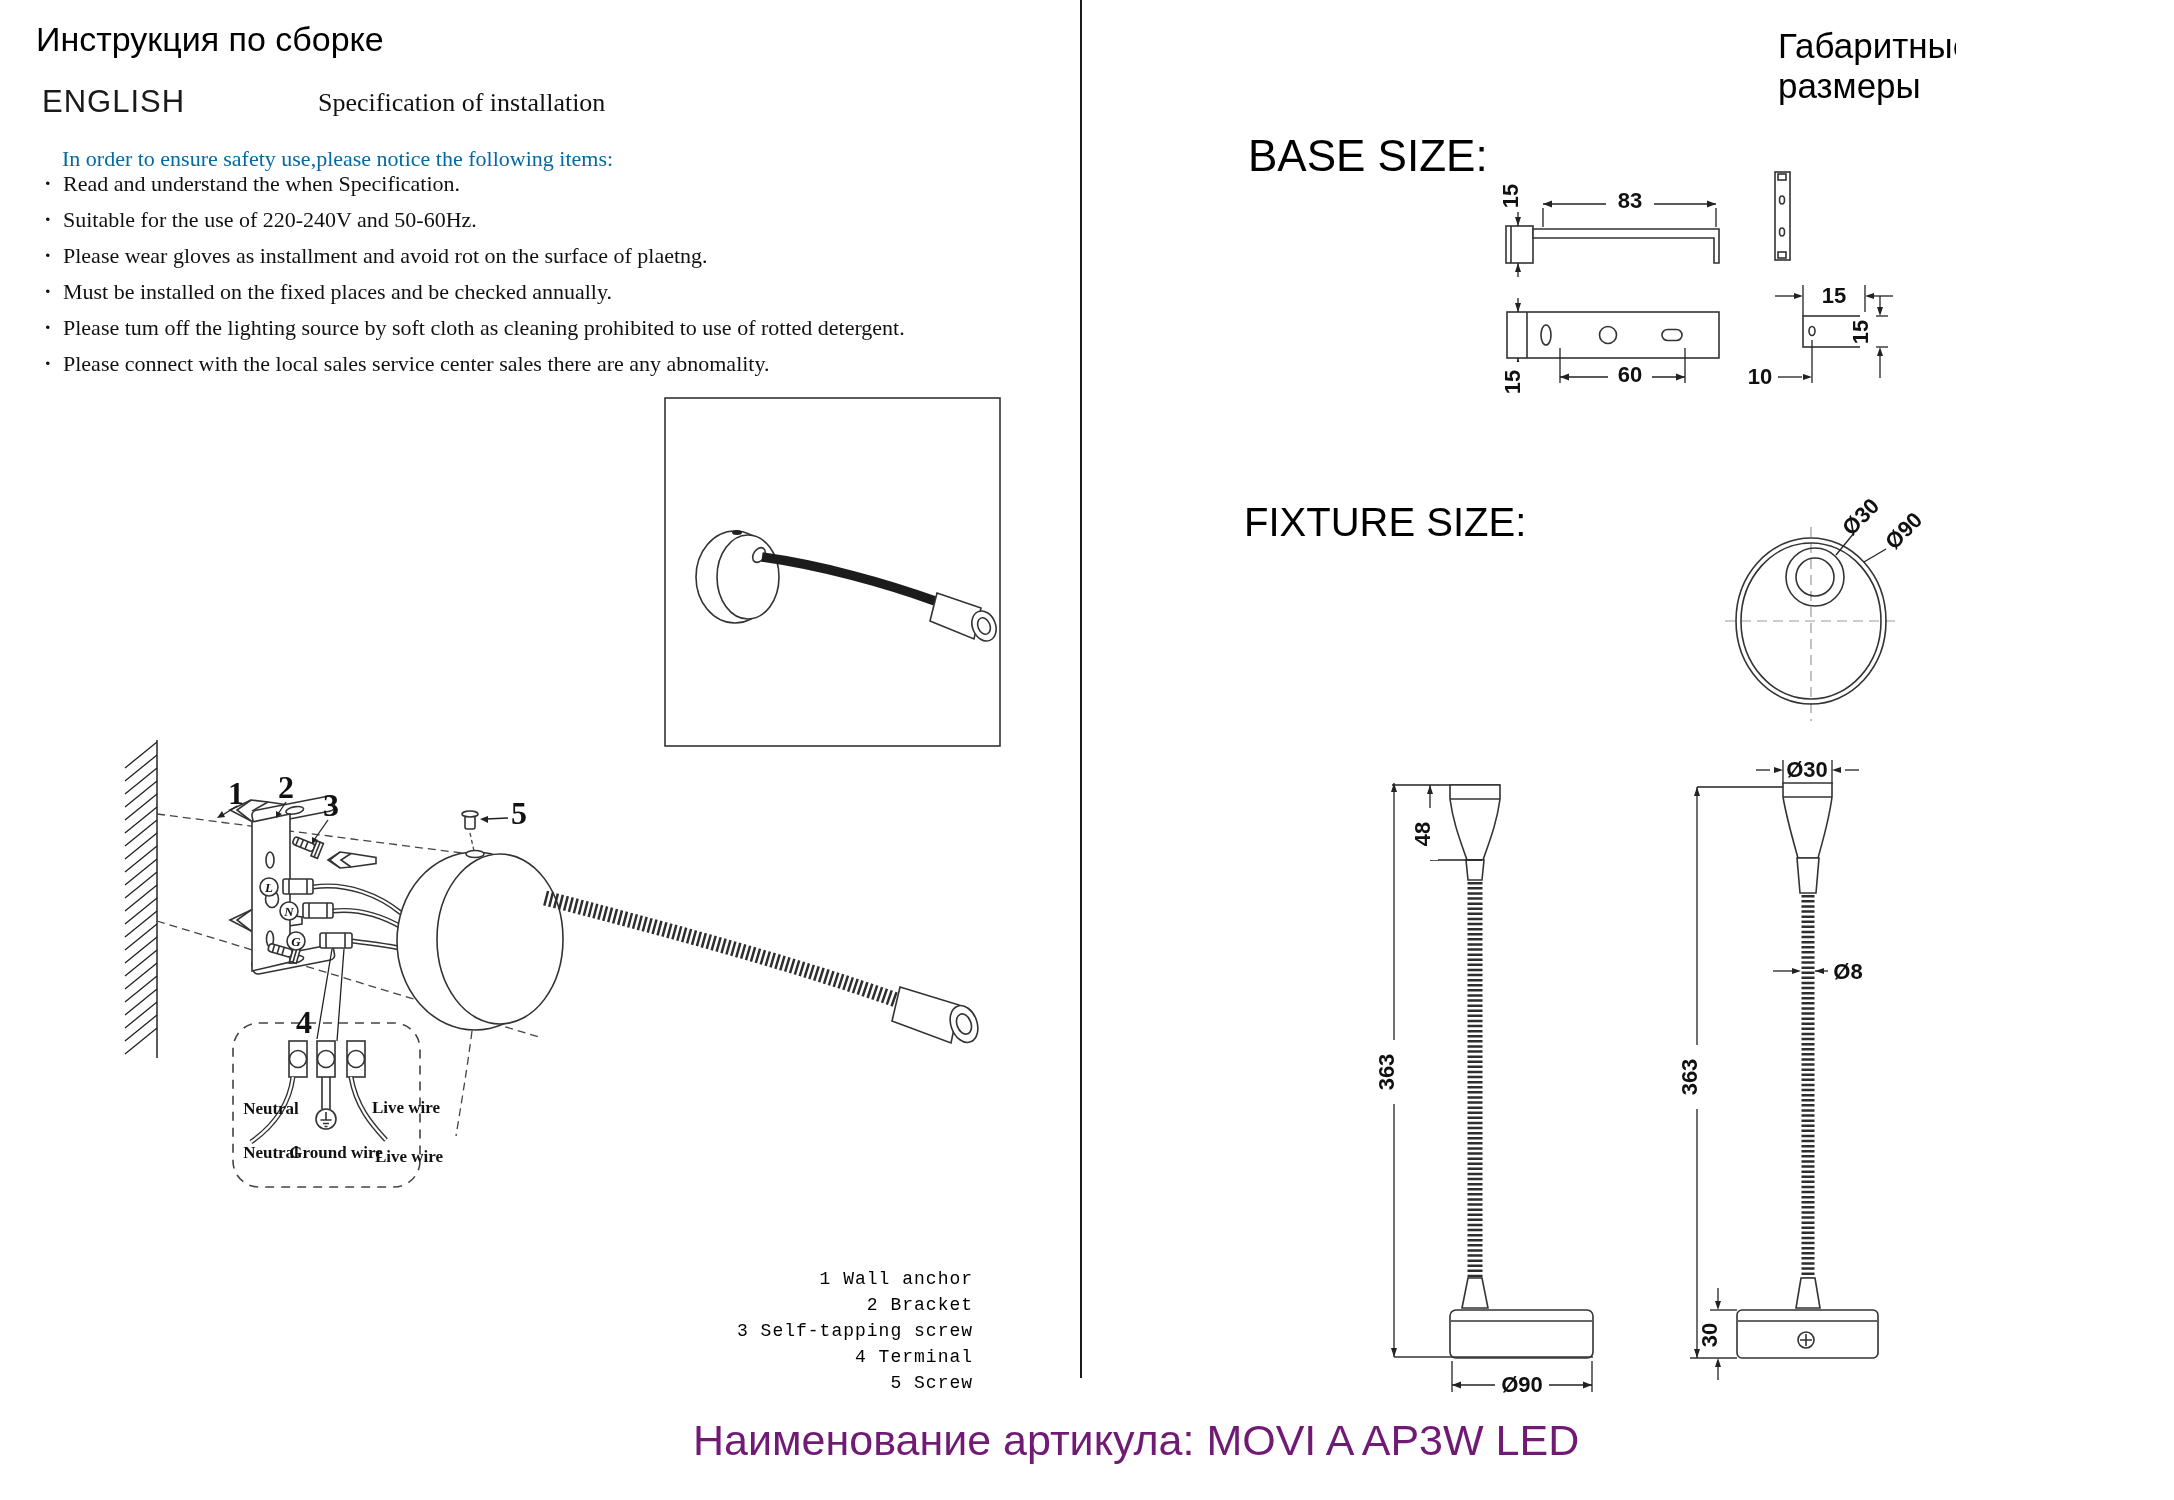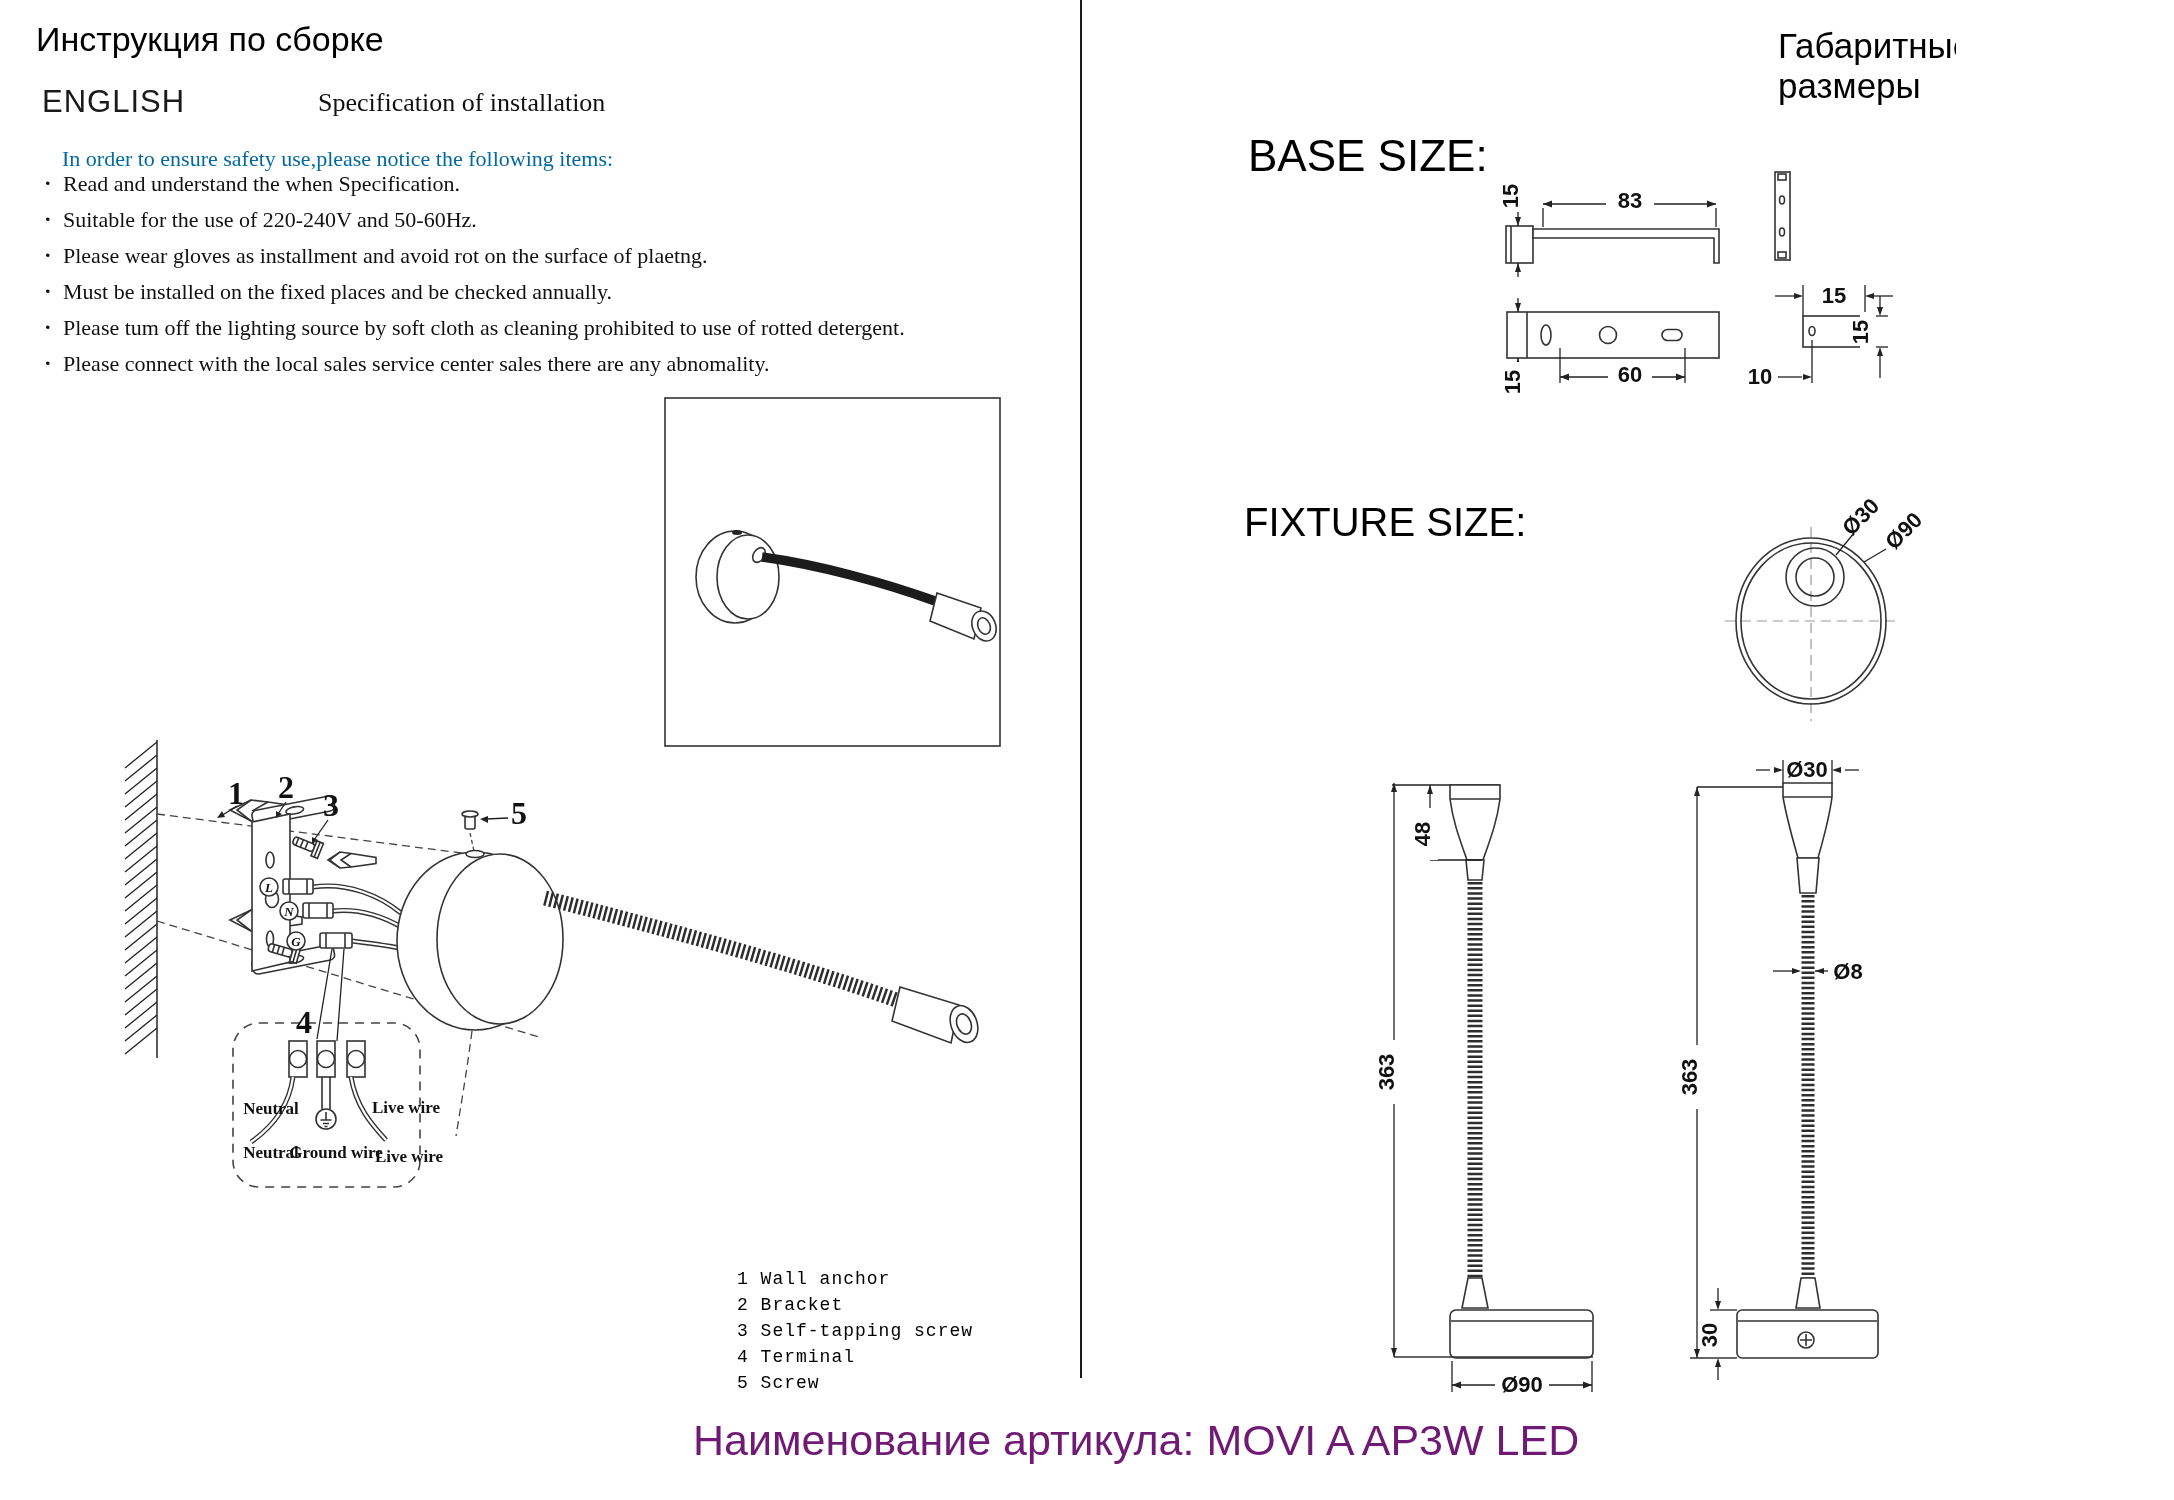--- a/index.html
+++ b/index.html
@@ -14,21 +14,21 @@
   #english{left:42px;top:84px;font-size:31px;letter-spacing:1px;color:#1a1a1a;}
   #spec-title{left:318px;top:88px;font-size:26px;color:#111;}
   #intro{left:62px;top:146px;font-size:22px;color:#0369a1;text-align:right;}
   #items{left:45px;top:166px;width:1010px;}
   .item{position:relative;padding-left:18px;line-height:36px;font-size:22px;color:#111;
         font-family:"Liberation Serif",serif;}
   .item::before{content:".";position:absolute;left:0;top:-6px;font-weight:bold;}
   #base-heading{left:1248px;top:110px;font-size:44px;color:#000;margin-top:21px;}
   #fixture-heading{left:1244px;top:500px;font-size:40px;color:#000;}
   #divider{left:1080px;top:0;width:2px;height:1378px;background:#1a1a1a;}
-  #parts{left:737px;top:1266px;font-size:18px;line-height:26px;letter-spacing:1px;color:#000;}
+  #parts{left:737px;top:1266px;font-size:18px;line-height:26px;letter-spacing:1px;color:#000;text-align:right;}
   #footer{left:693px;top:1416px;font-size:43px;color:#701a75;}
   svg text.dim{font-family:"Liberation Sans",sans-serif;font-weight:bold;font-size:22px;fill:#111;}
   svg text.callout{font-family:"Liberation Serif",serif;font-weight:bold;font-size:32px;fill:#111;}
   svg text.wlabel{font-family:"Liberation Serif",serif;font-weight:bold;font-size:17px;fill:#111;}
   svg text.tletter{font-family:"Liberation Serif",serif;font-weight:bold;font-style:italic;font-size:13px;fill:#111;}
   svg .ln{stroke:#333;stroke-width:1.6;fill:none;}
   svg .lnf{stroke:#333;stroke-width:1.6;fill:#fff;}
   svg .dimln{stroke:#222;stroke-width:1.3;fill:none;}
   svg .arr{fill:#222;stroke:none;}
   svg .dash{stroke:#444;stroke-width:1.3;fill:none;stroke-dasharray:8 5;}

